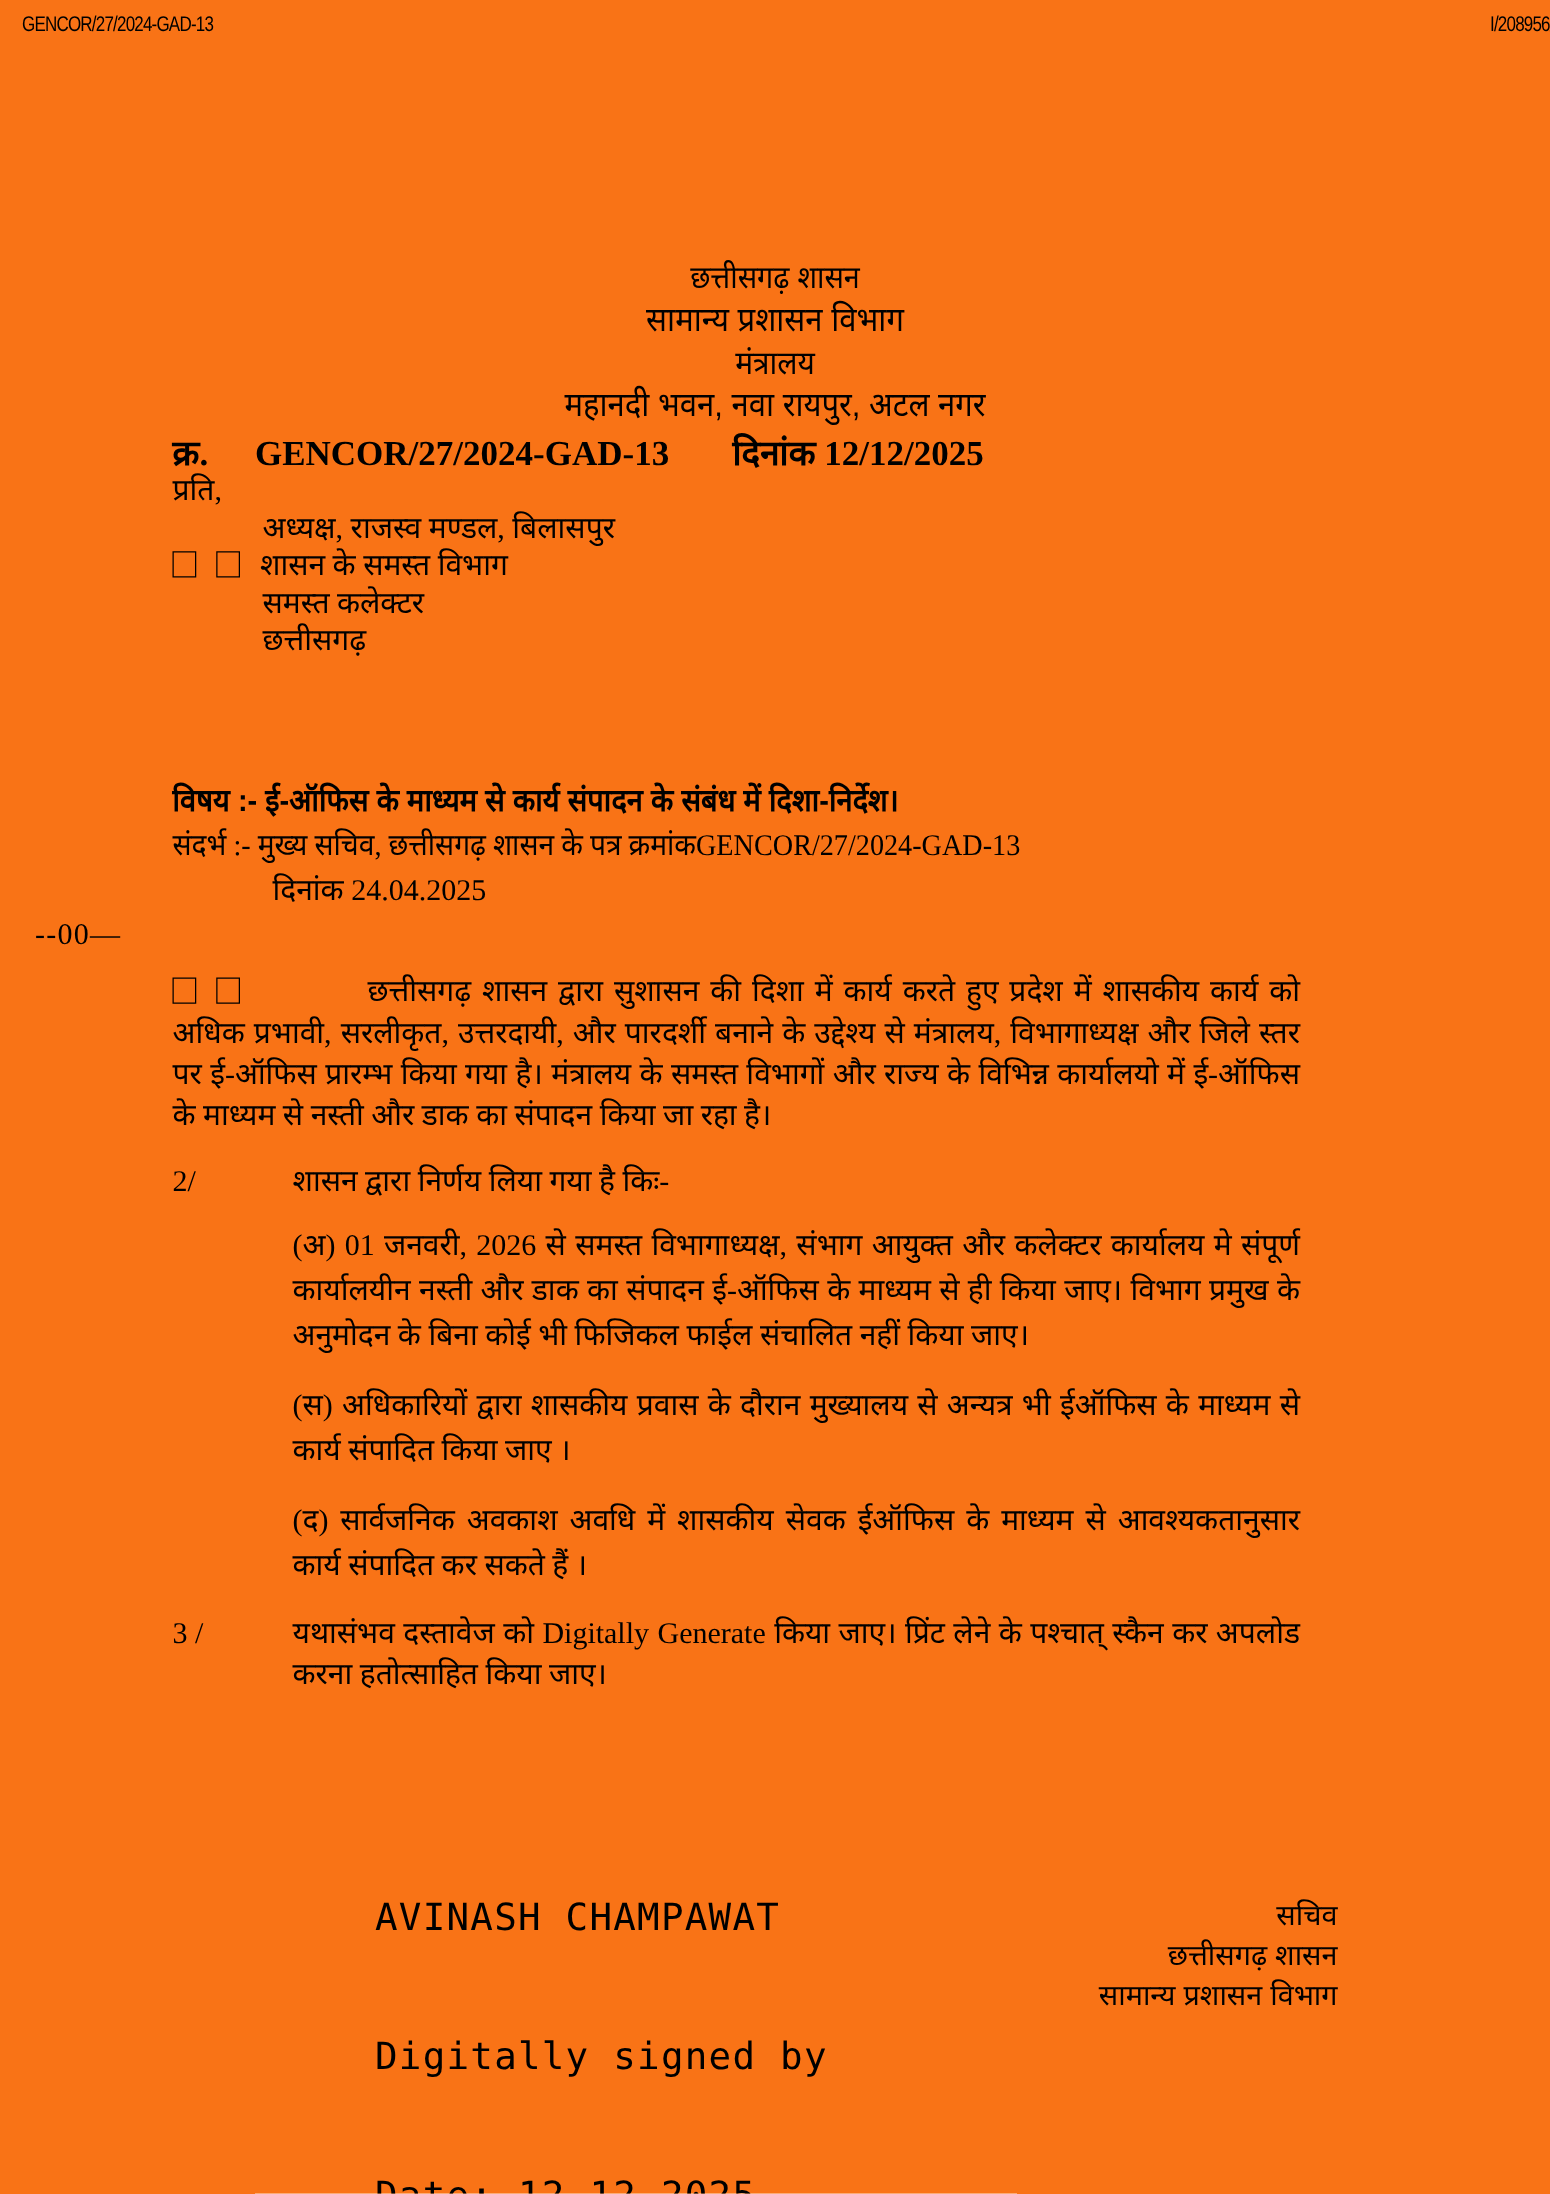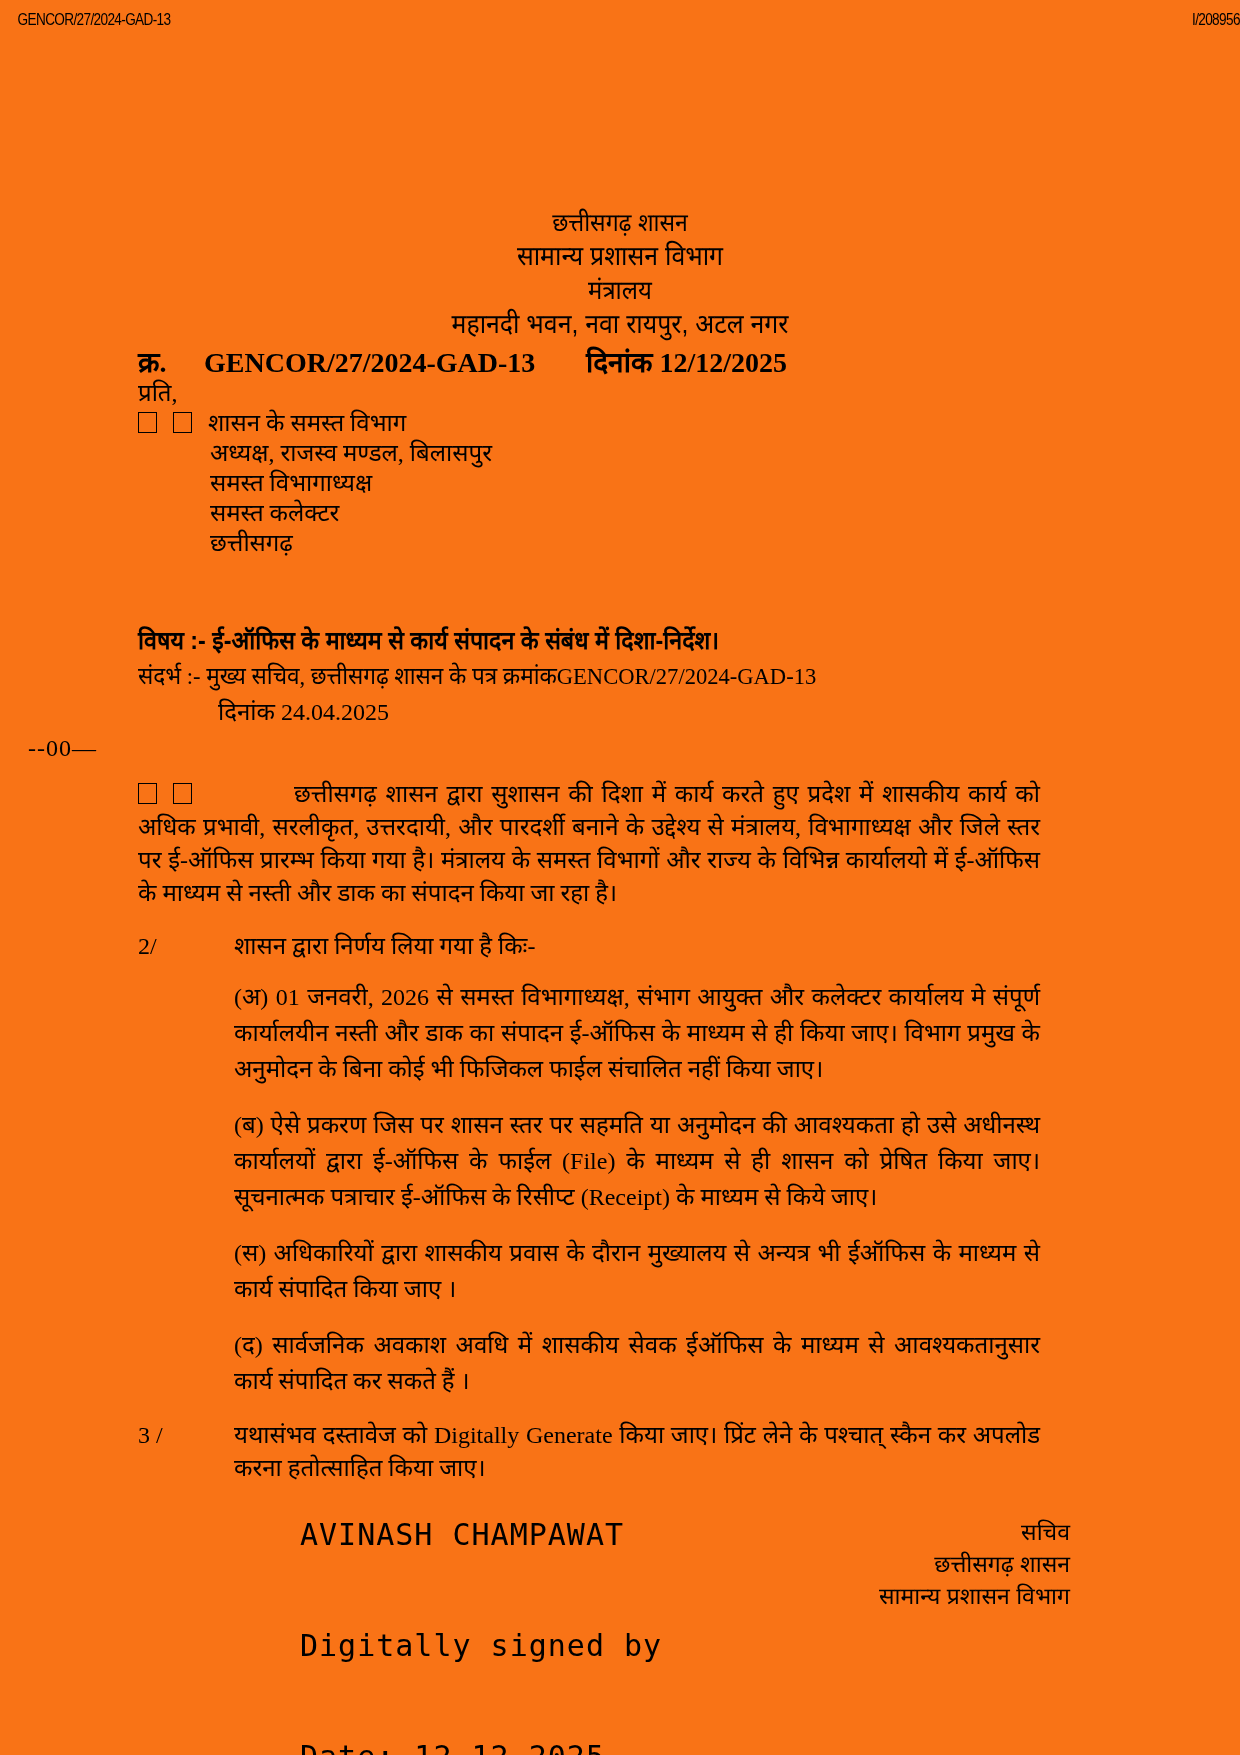--- a/index.html
+++ b/index.html
@@ -221,27 +221,24 @@
 
   <div class="numrow">
     <span class="kr">क्र.</span><span class="ref">GENCOR/27/2024-GAD-13</span>
     <span class="dt">दिनांक 12/12/2025</span>
   </div>
 
   <div class="prati">प्रति,</div>
 
   <div class="addr-list">
     <div class="addr-row">
+      <span class="addr-indent">अध्यक्ष, राजस्व मण्डल, बिलासपुर</span>
+    </div>
+    <div class="addr-row">
       <span class="boxglyph"></span><span class="boxglyph"></span><span>शासन के समस्त विभाग</span>
-    </div>
-    <div class="addr-row">
-      <span class="addr-indent">अध्यक्ष, राजस्व मण्डल, बिलासपुर</span>
-    </div>
-    <div class="addr-row">
-      <span class="addr-indent">समस्त विभागाध्यक्ष</span>
     </div>
     <div class="addr-row">
       <span class="addr-indent">समस्त कलेक्टर</span>
     </div>
     <div class="addr-row">
       <span class="addr-indent">छत्तीसगढ़</span>
     </div>
   </div>
 
   <div class="subject">विषय :- ई-ऑफिस के माध्यम से कार्य संपादन के संबंध में दिशा-निर्देश।</div>
@@ -254,21 +251,20 @@
   <div class="body-wrap">
 
     <p class="para lead"><span class="lead-boxes"><span class="boxglyph"></span><span class="boxglyph"></span></span><span>छत्तीसगढ़ शासन द्वारा सुशासन की दिशा में कार्य करते हुए प्रदेश में शासकीय कार्य को अधिक प्रभावी, सरलीकृत, उत्तरदायी, और पारदर्शी बनाने के उद्देश्य से मंत्रालय, विभागाध्यक्ष और जिले स्तर पर ई-ऑफिस प्रारम्भ किया गया है। मंत्रालय के समस्त विभागों और राज्य के विभिन्न कार्यालयो में ई-ऑफिस के माध्यम से नस्ती और डाक का संपादन किया जा रहा है।</span></p>
 
     <div class="hang">
       <span class="marker">2/</span>
       <span>शासन द्वारा निर्णय लिया गया है किः-</span>
     </div>
 
     <p class="sub">(अ) 01 जनवरी, 2026 से समस्त विभागाध्यक्ष, संभाग आयुक्त और कलेक्टर कार्यालय मे संपूर्ण कार्यालयीन नस्ती और डाक का संपादन ई-ऑफिस के माध्यम से ही किया जाए। विभाग प्रमुख के अनुमोदन के बिना कोई भी फिजिकल फाईल संचालित नहीं किया जाए।</p>
-    <p class="sub">(ब)  ऐसे प्रकरण जिस पर शासन स्तर पर सहमति या अनुमोदन की आवश्यकता हो उसे अधीनस्थ कार्यालयों द्वारा ई-ऑफिस के फाईल (File) के माध्यम से ही शासन को प्रेषित किया जाए। सूचनात्मक पत्राचार ई-ऑफिस के रिसीप्ट (Receipt) के माध्यम से किये जाए।</p>
     <p class="sub">(स)  अधिकारियों द्वारा शासकीय प्रवास के दौरान मुख्यालय से अन्यत्र भी ईऑफिस के माध्यम से कार्य संपादित किया जाए ।</p>
     <p class="sub">(द)  सार्वजनिक अवकाश अवधि में शासकीय सेवक ईऑफिस के माध्यम से आवश्यकतानुसार कार्य संपादित कर सकते हैं ।</p>
 
     <div class="hang">
       <span class="marker">3  /</span>
       <span>यथासंभव दस्तावेज को Digitally  Generate किया जाए। प्रिंट लेने के पश्चात् स्कैन कर अपलोड करना हतोत्साहित किया जाए।</span>
     </div>
   </div>
 
   <div class="dsig">

